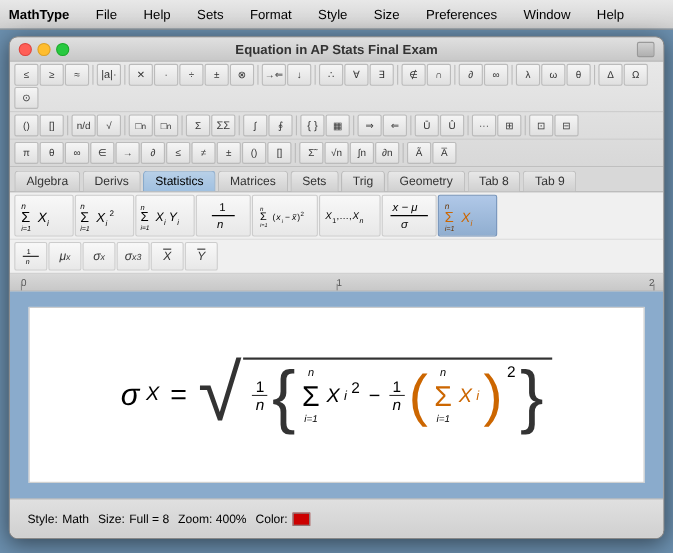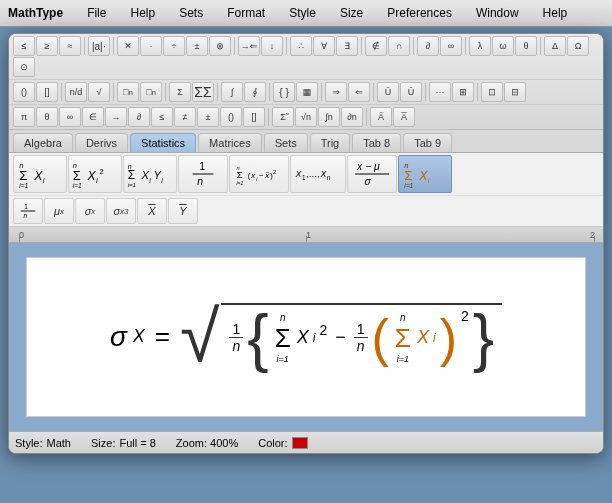--- a/index.html
+++ b/index.html
@@ -114,21 +114,21 @@
       width: 560px;
       height: 160px;
       border: 1px solid #ccc;
       display: flex; align-items: center; justify-content: center;
       font-size: 14px;
     }
 
     
     .statusbar {
       display: flex; align-items: center; background: linear-gradient(to bottom, #e0e0e0, #d0d0d0);
-      height: 22px; border-top: 1px solid #aaa; padding: 0 6px; gap: 20px; font-size: 11px;
+      height: 36px; border-top: 1px solid #aaa; padding: 0 16px; gap: 8px; font-size: 11px;
     }
     .status-item { display: flex; align-items: center; gap: 4px; }
     .color-box { width: 16px; height: 12px; background: #cc0000; border: 1px solid #888; }
 
     
     .formula {
       display: flex; align-items: center; gap: 6px; padding: 10px 20px;
     }
     .frac { display: flex; flex-direction: column; align-items: center; font-size: 14px; }
     .frac-num { border-bottom: 1.5px solid #333; padding: 0 3px; font-size: 14px; }
@@ -145,20 +145,29 @@
   <span class="menubar-item">Format</span>
   <span class="menubar-item">Style</span>
   <span class="menubar-item">Size</span>
   <span class="menubar-item">Preferences</span>
   <span class="menubar-item">Window</span>
   <span class="menubar-item">Help</span>
 </div>
 
 <div class="window">
 
+  <div class="titlebar">
+    <div class="titlebar-buttons">
+      <div class="btn-close"></div>
+      <div class="btn-min"></div>
+      <div class="btn-max"></div>
+    </div>
+    <span class="titlebar-title">Equation in AP Stats Final Exam</span>
+    <div class="titlebar-resize"></div>
+  </div>
 
   <div class="toolbar">
     <div class="toolbar-row">
 
       <div class="tool-btn">≤</div>
       <div class="tool-btn">≥</div>
       <div class="tool-btn">≈</div>
       <div class="tool-sep"></div>
       <div class="tool-btn" style="font-size:10px;">|a|·</div>
       <div class="tool-sep"></div>
@@ -193,21 +202,21 @@
       <div class="tool-btn">()</div>
       <div class="tool-btn">[]</div>
       <div class="tool-sep"></div>
       <div class="tool-btn" style="font-size:9px;">n/d</div>
       <div class="tool-btn">√</div>
       <div class="tool-sep"></div>
       <div class="tool-btn" style="font-size:9px;">□<sub>n</sub></div>
       <div class="tool-btn" style="font-size:9px;">□<sup>n</sup></div>
       <div class="tool-sep"></div>
       <div class="tool-btn">Σ</div>
-      <div class="tool-btn" style="font-size:14px;">ΣΣ</div>
+      <div class="tool-btn" style="font-size:10px;">ΣΣ</div>
       <div class="tool-sep"></div>
       <div class="tool-btn">∫</div>
       <div class="tool-btn" style="font-size:9px;">∮</div>
       <div class="tool-sep"></div>
       <div class="tool-btn" style="font-size:10px;">{ }</div>
       <div class="tool-btn" style="font-size:9px;">▦</div>
       <div class="tool-sep"></div>
       <div class="tool-btn">⇒</div>
       <div class="tool-btn">⇐</div>
       <div class="tool-sep"></div>
@@ -243,20 +252,21 @@
     </div>
   </div>
 
   <div class="tabs">
     <div class="tab">Algebra</div>
     <div class="tab">Derivs</div>
     <div class="tab active">Statistics</div>
     <div class="tab">Matrices</div>
     <div class="tab">Sets</div>
     <div class="tab">Trig</div>
+    <div class="tab">Geometry</div>
     <div class="tab">Tab 8</div>
     <div class="tab">Tab 9</div>
   </div>
 
   <div class="symbol-section">
     <div class="symbol-row">
 
       <div class="sym-btn">
         <svg viewBox="0 0 48 36" width="48" height="34">
           <text x="2" y="12" font-size="8" font-style="italic">n</text>

